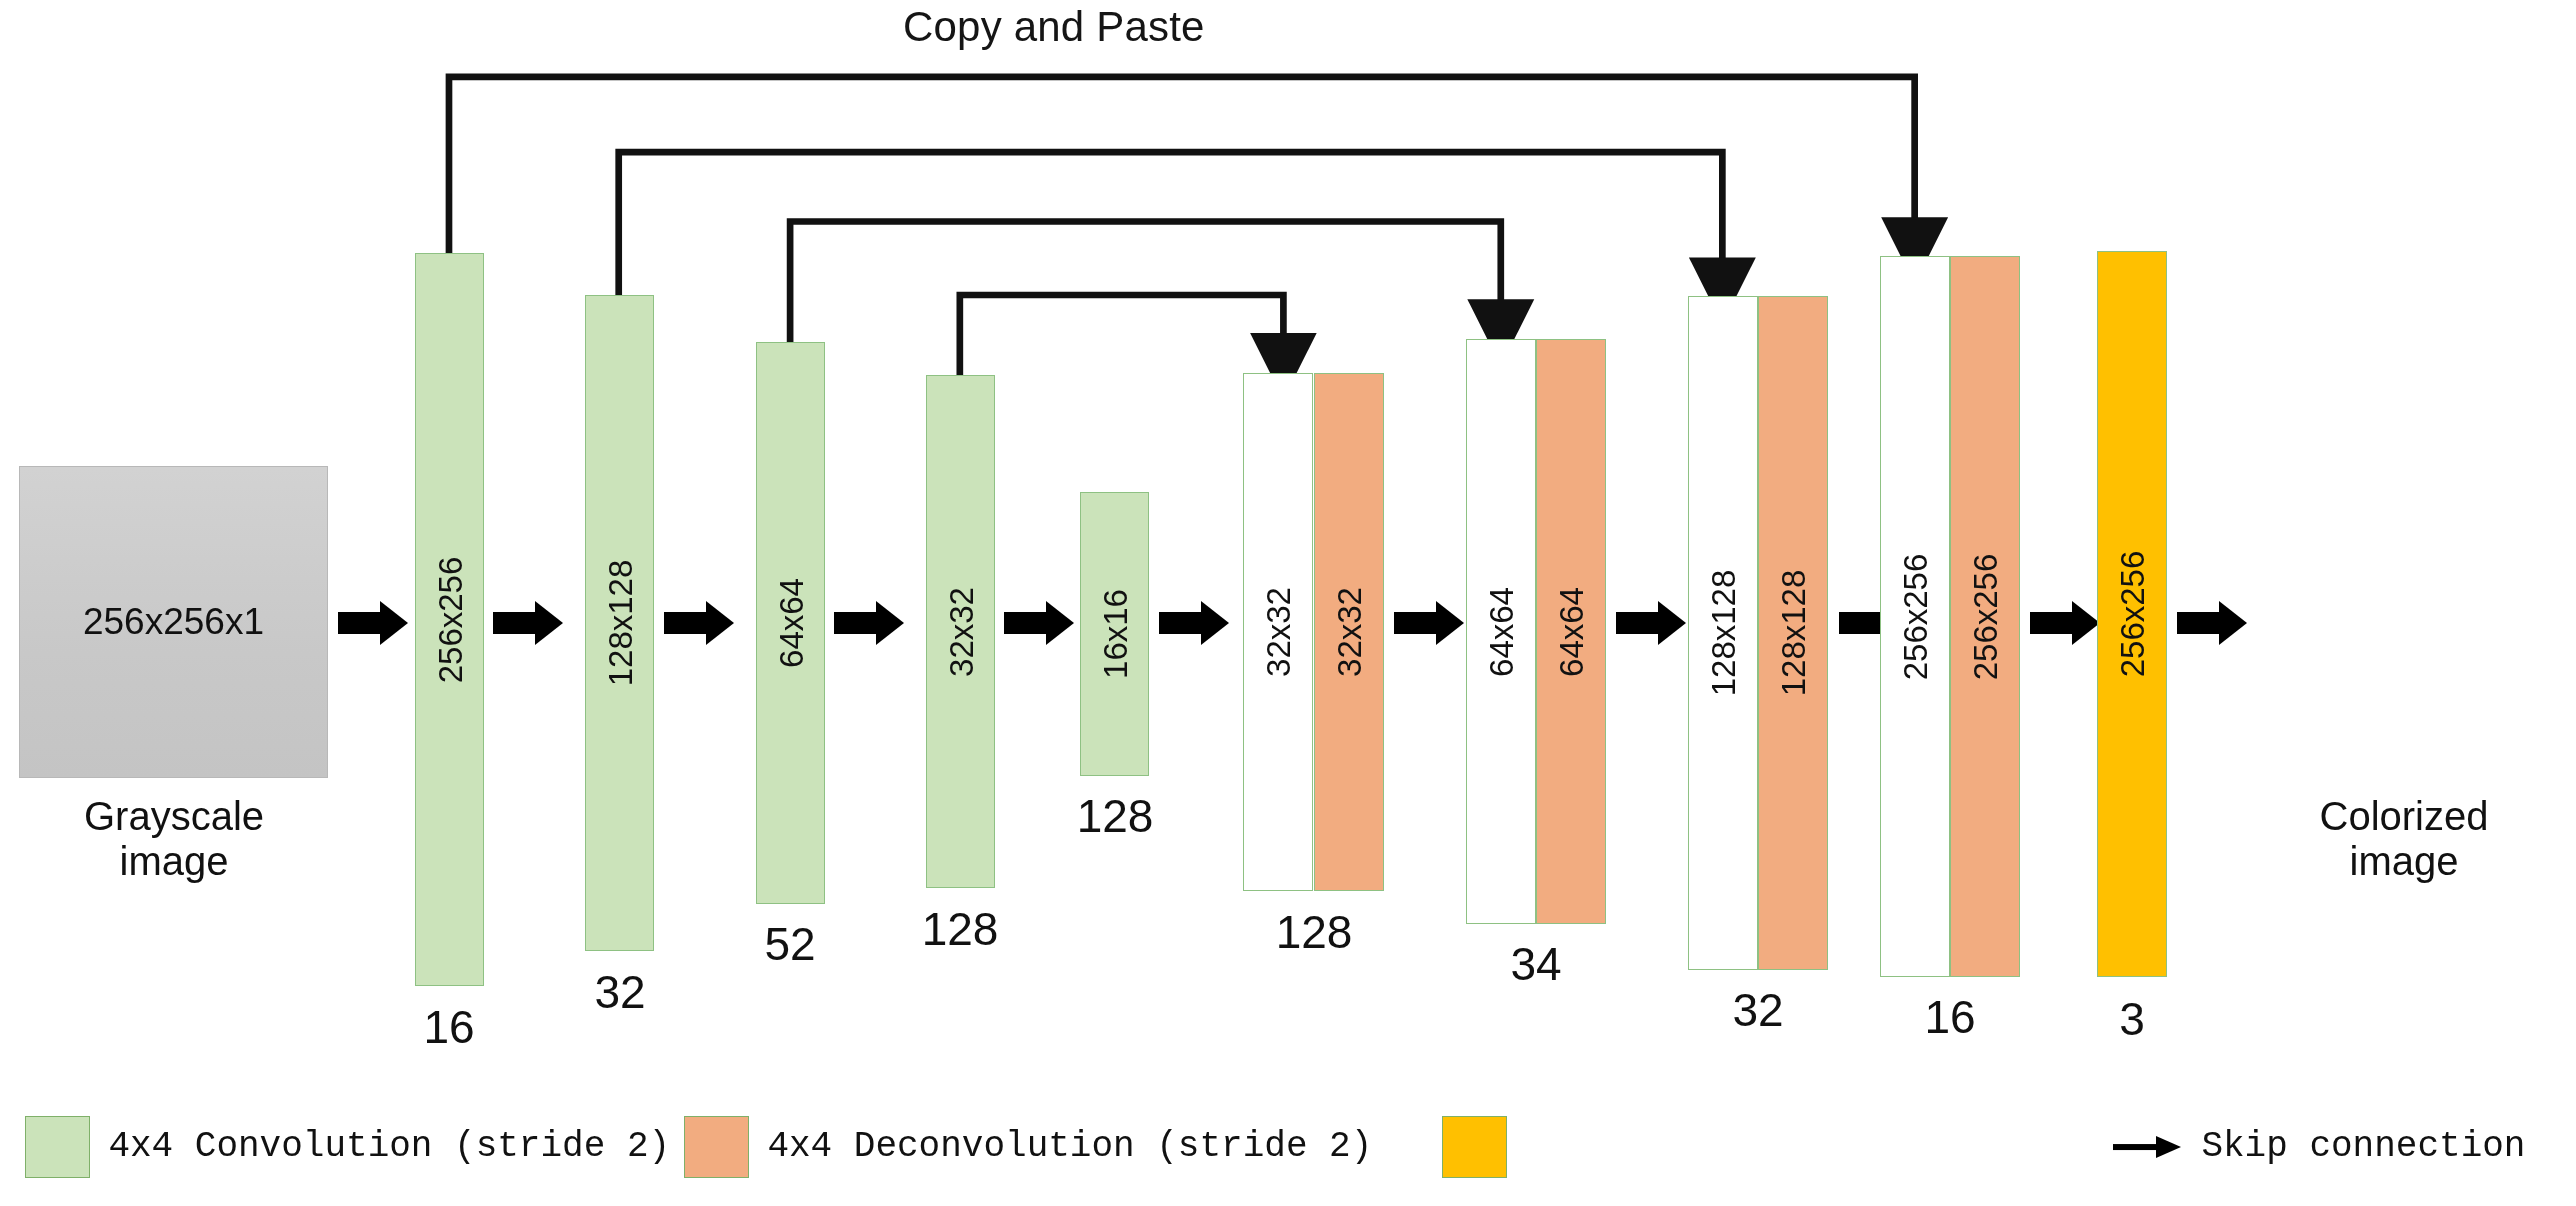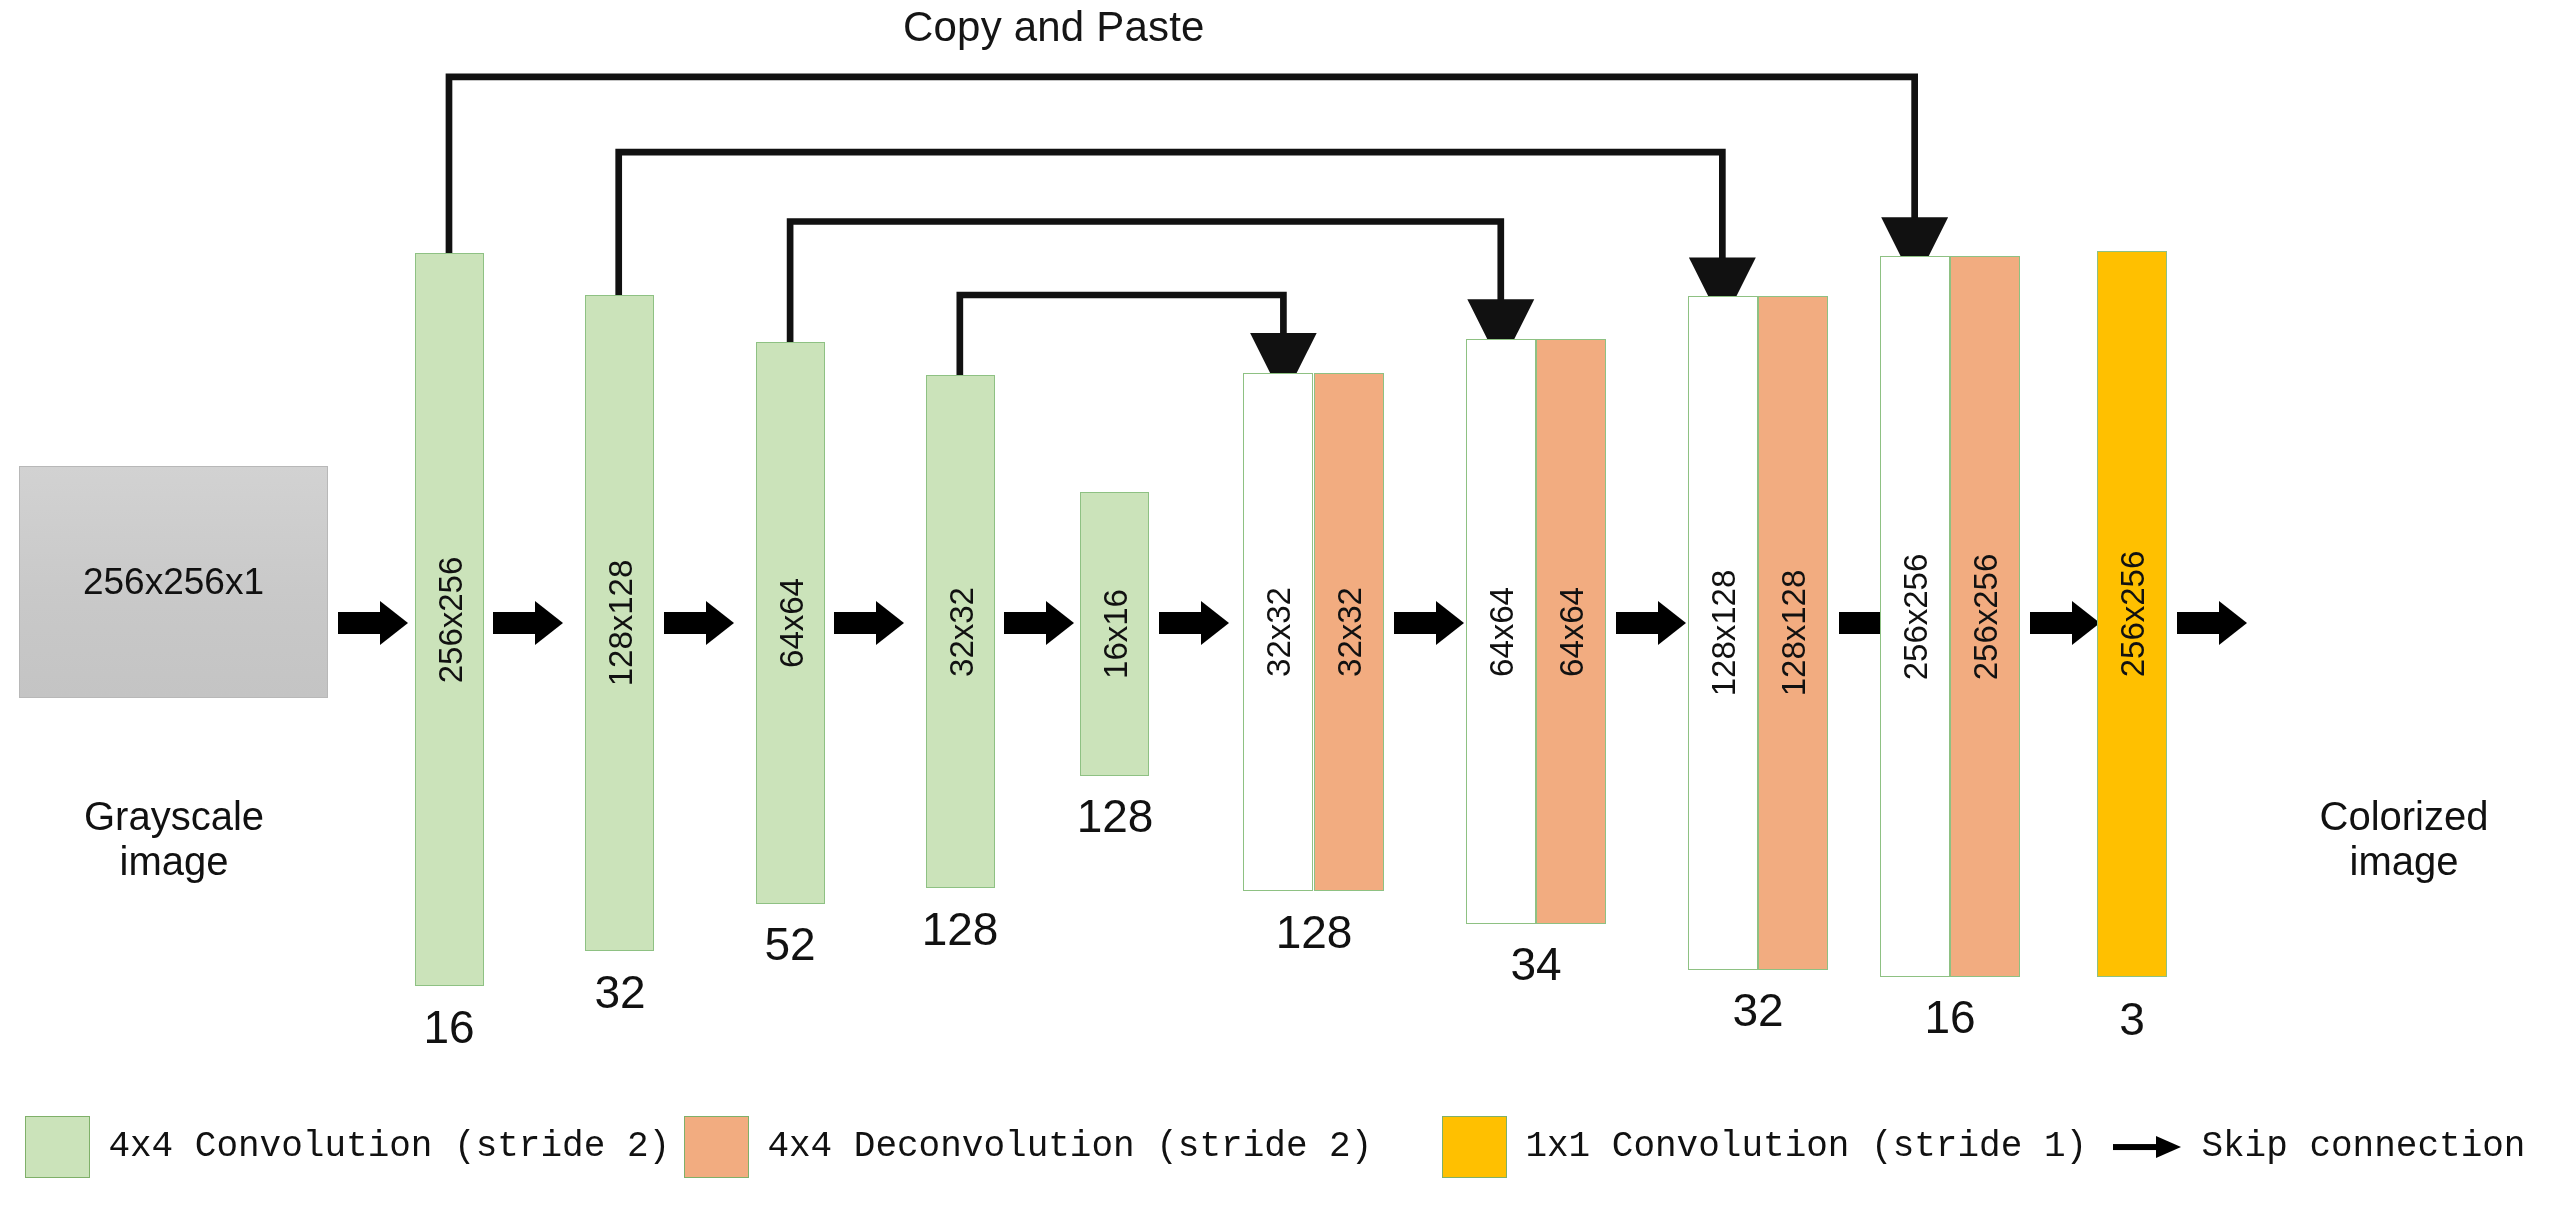--- a/index.html
+++ b/index.html
@@ -78,21 +78,21 @@
 
     <polyline points="537,306 537,92 2290,92 2290,300" fill="none" stroke="#111" stroke-width="8" marker-end="url(#ah)"></polyline>
 
     <polyline points="740,356 740,182 2060,182 2060,348" fill="none" stroke="#111" stroke-width="8" marker-end="url(#ah)"></polyline>
 
     <polyline points="945,412 945,265 1795,265 1795,398" fill="none" stroke="#111" stroke-width="8" marker-end="url(#ah)"></polyline>
 
     <polyline points="1148,452 1148,353 1535,353 1535,438" fill="none" stroke="#111" stroke-width="8" marker-end="url(#ah)"></polyline>
   </svg>
 
-  <div class="abs io-box io-gray" style="left:19px;top:466px;width:309px;height:232px;">
+  <div class="abs io-box io-gray" style="left:19px;top:466px;width:309px;height:312px;">
     <span class="io-label">256x256x1</span>
   </div>
   <div class="abs io-caption" style="left:2.5px;top:794px;width:343px;">Grayscale
 image</div>
 
   <div class="flow" style="left:338px;top:599px;width:70px;height:47px;">
     <div class="shaft" style="width:43px;"></div>
       <div class="head" style="left:42px;"></div>
   </div>
 
@@ -218,21 +218,20 @@
       <span class="lg-txt">4x4 Convolution (stride 2)</span>
     </div>
 
     <div class="lg-item" style="left:684px;top:7.5px;">
       <span class="lg-sw orange"></span>
       <span class="lg-txt">4x4 Deconvolution  (stride 2)</span>
     </div>
 
     <div class="lg-item" style="left:1442px;top:7.5px;">
       <span class="lg-sw yellow"></span>
-      <span class="lg-txt">1x1 Convolution (stride 1)</span>
     </div>
 
     <div class="lg-item" style="left:2113px;top:18.4px;">
       <span class="lg-arrow">
         <span class="s"></span>
           <span class="h"></span>
       </span>
       <span class="lg-txt">Skip connection</span>
     </div>
 

